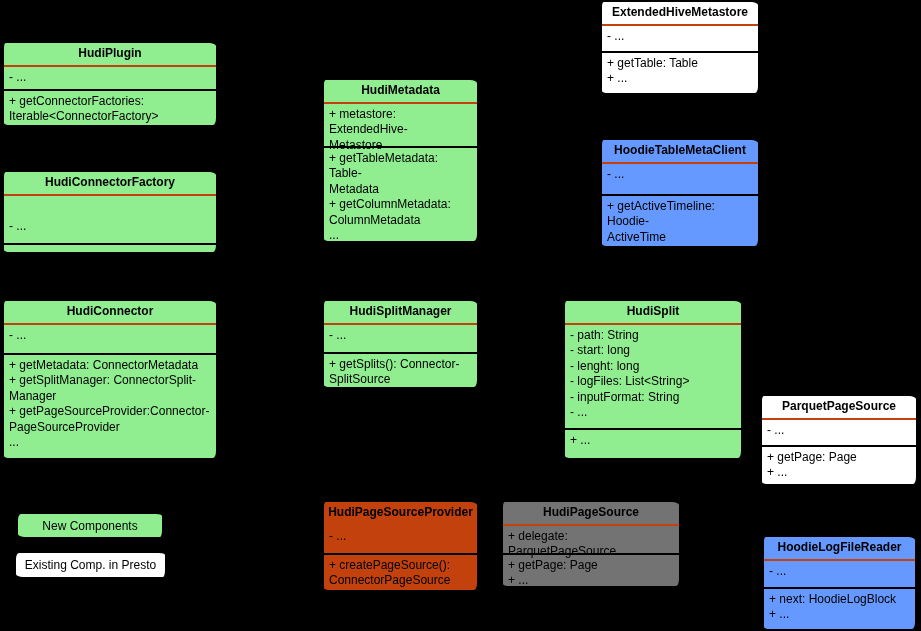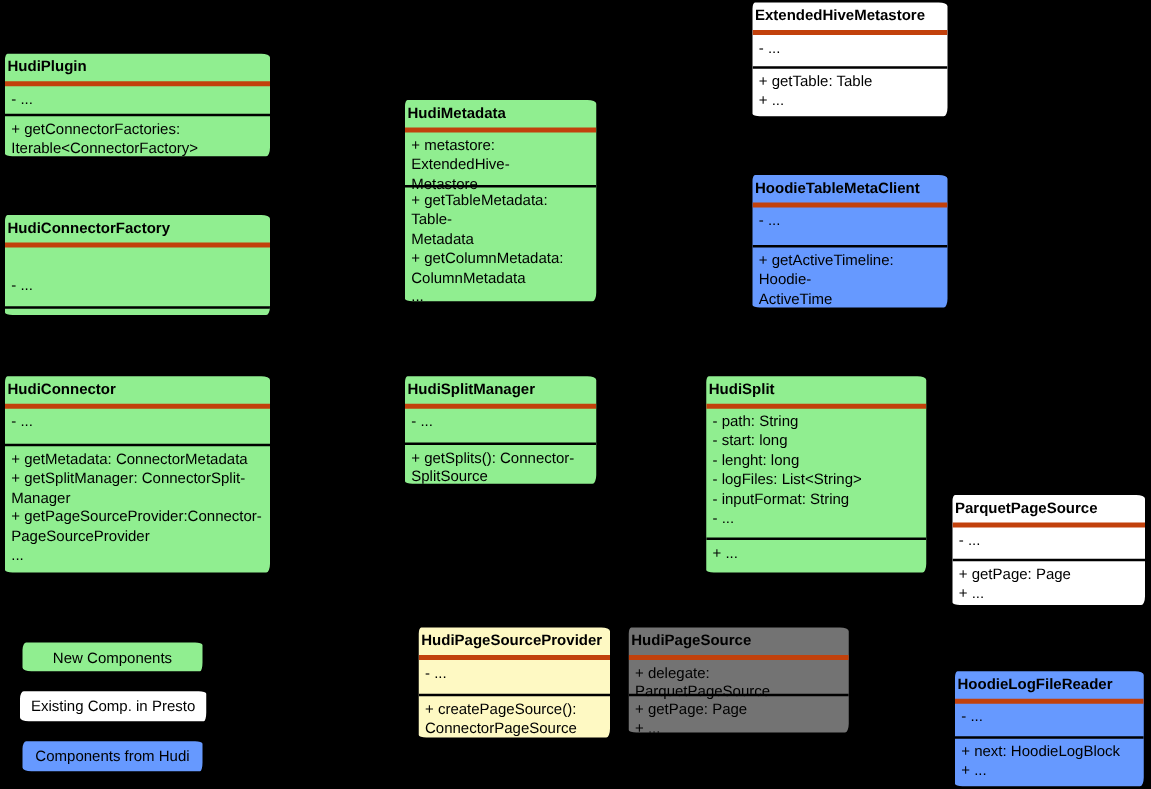--- a/index.html
+++ b/index.html
@@ -18,23 +18,23 @@
     color: #000;
     font-size: 12px;
     line-height: 15.5px;
     display: flex;
     flex-direction: column;
     overflow: hidden;
     border-radius: 4px 9px 5px 8px / 7px 5px 9px 4px; 
   }
   .uml-title {
     font-weight: bold;
-    text-align: left;
+    text-align: center;
     padding: 3px 2px;
-    border-bottom: 4px solid #c2410c;
+    border-bottom: 2px solid #c2410c;
     flex: none;
   }
   .uml-section {
     padding: 3px 5px;
     white-space: pre-line;
     text-align: left;
   }
   .uml-attrs { border-bottom: 2px solid #000; flex: none; }
   .uml-methods { flex: 1; }
   .legend-box {
@@ -123,21 +123,21 @@
     <div class="uml-section uml-methods">+ ...</div>
   </div>
 
   <div class="uml-class" style="left: 760px; top: 394px; width: 158px; height: 92px; background-color: rgb(255, 255, 255);">
     <div class="uml-title">ParquetPageSource</div>
     <div class="uml-section uml-attrs" style="height:27px;">- ...</div>
     <div class="uml-section uml-methods">+ getPage: Page
 + ...</div>
   </div>
 
-  <div class="uml-class" style="left: 322px; top: 500px; width: 157px; height: 92px; background-color: #fef9c3; margin-left: 11px;">
+  <div class="uml-class" style="left: 322px; top: 500px; width: 157px; height: 92px; background-color: #c2410c;">
     <div class="uml-title">HudiPageSourceProvider</div>
     <div class="uml-section uml-attrs" style="height:29px;">- ...</div>
     <div class="uml-section uml-methods">+ createPageSource():
 ConnectorPageSource</div>
   </div>
 
   <div class="uml-class" style="left: 501px; top: 500px; width: 180px; height: 88px; background-color: #737373;">
     <div class="uml-title">HudiPageSource</div>
     <div class="uml-section uml-attrs" style="height:29px;">+ delegate: ParquetPageSource</div>
     <div class="uml-section uml-methods">+ getPage: Page
@@ -152,17 +152,14 @@
   </div>
 
   <div class="legend-box" style="left: 16px; top: 512px; width: 148px; height: 27px; background-color: rgb(144, 238, 144);">
     <span>New Components</span>
   </div>
 
   <div class="legend-box" style="left: 14px; top: 551px; width: 153px; height: 28px; background-color: rgb(255, 255, 255);">
     <span>Existing Comp. in Presto</span>
   </div>
 
-  <div class="legend-box" style="left: 16px; top: 591px; width: 148px; height: 28px; background-color: rgb(102, 153, 255);">
-    <span>Components from Hudi</span>
-  </div>
 
 </div>
 
 </body></html>

